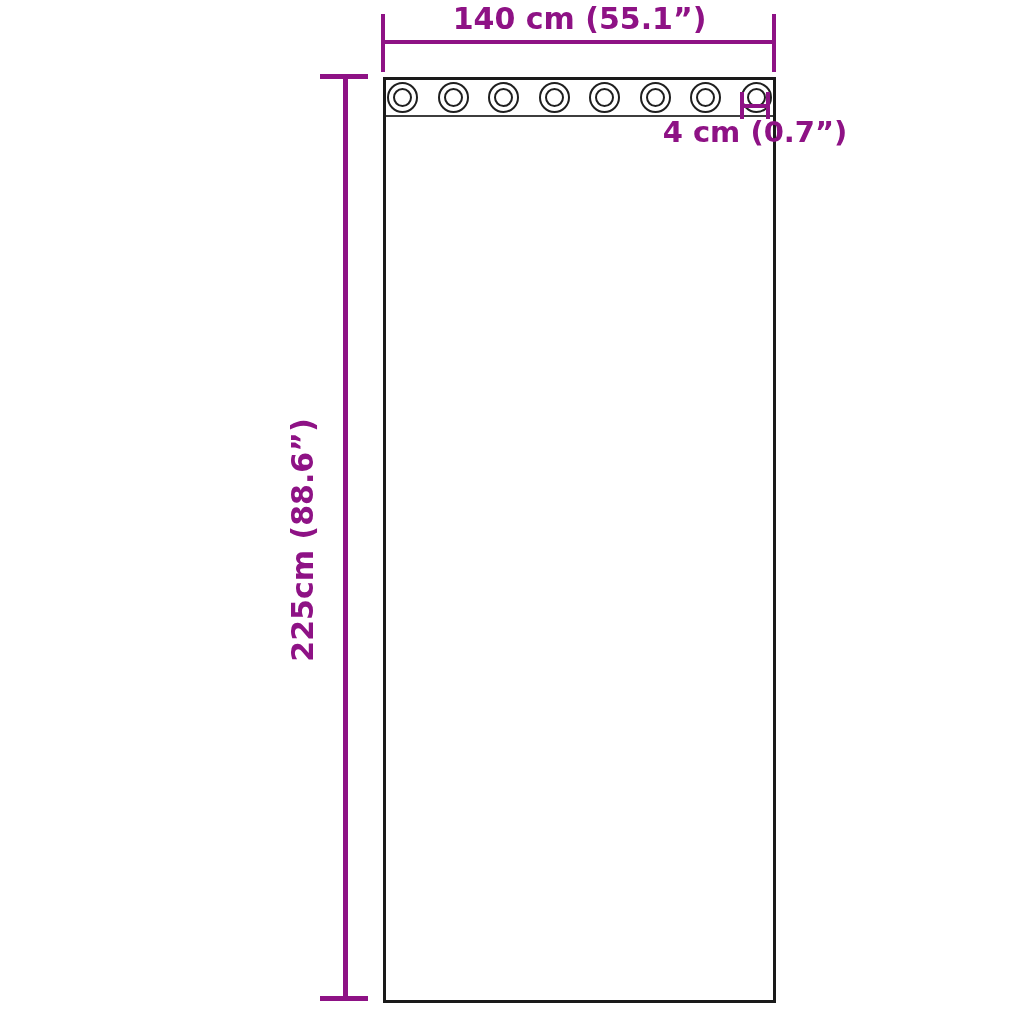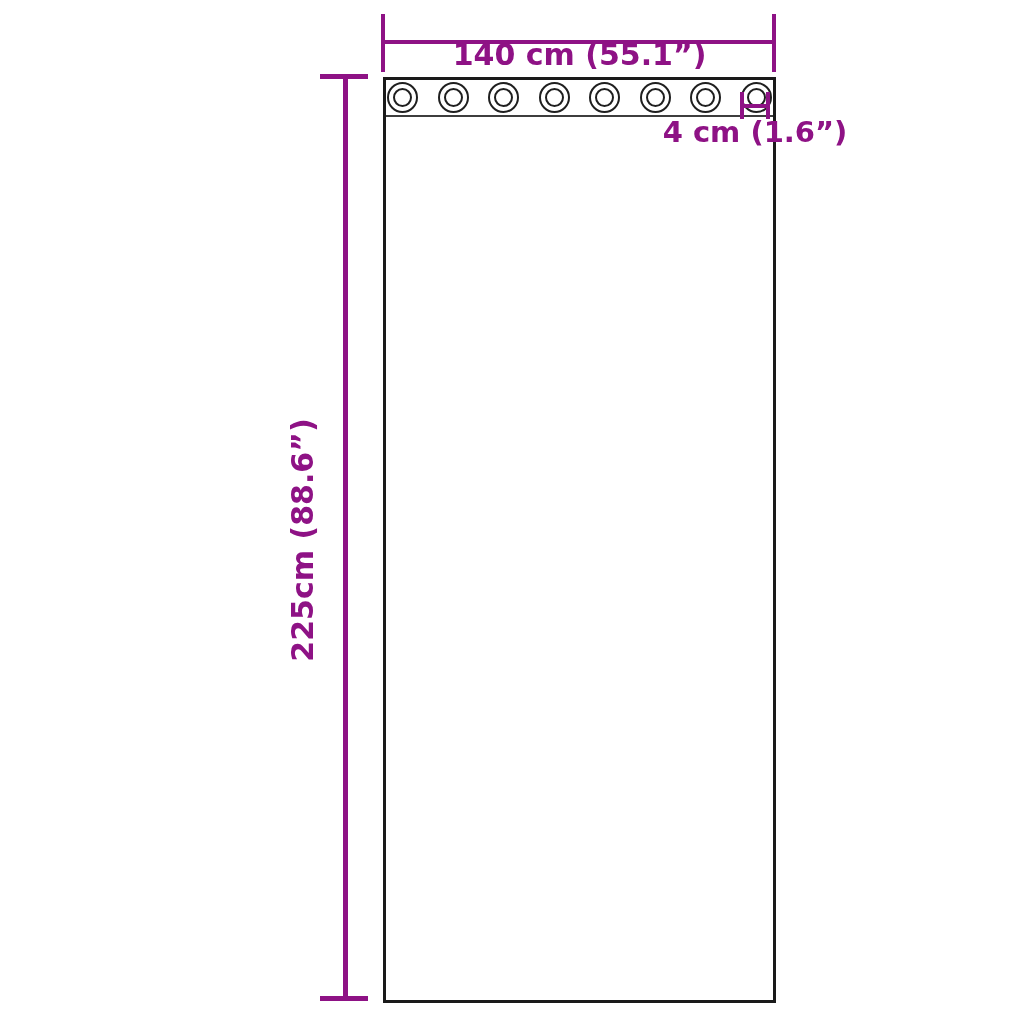--- a/index.html
+++ b/index.html
@@ -72,21 +72,20 @@
   
   .width-line  { left: 381px; top: 40px; width: 395px; height: 4px; }
   .width-tick-left  { left: 381px; top: 14px; width: 4px; height: 58px; }
   .width-tick-right { left: 772px; top: 14px; width: 4px; height: 58px; }
   .width-label {
     left: 383px;
     top: 1px;
     width: 393px;
     text-align: center;
     font-size: 30px;
-    margin-top: 36px;
   }
 
   
   .height-line { left: 343px; top: 76px; width: 4.5px; height: 925px; }
   .height-tick-top    { left: 320px; top: 74px;  width: 48px; height: 5px; }
   .height-tick-bottom { left: 320px; top: 996px; width: 48px; height: 5px; }
   .height-label {
     left: 302px;
     top: 540px;
     transform: translate(-50%, -50%) rotate(-90deg);
@@ -144,15 +143,15 @@
   <div class="dim-label width-label">140 cm (55.1”)</div>
 
   <div class="dim height-line"></div>
   <div class="dim height-tick-top"></div>
   <div class="dim height-tick-bottom"></div>
   <div class="dim-label height-label">225cm (88.6”)</div>
 
   <div class="dim grommet-dim-tick-left"></div>
   <div class="dim grommet-dim-tick-right"></div>
   <div class="dim grommet-dim-line"></div>
-  <div class="dim-label grommet-dim-label">4 cm (1.6”)</div>
+  <div class="dim-label grommet-dim-label">4 cm (0.7”)</div>
 
 </div>
 
 </body></html>

